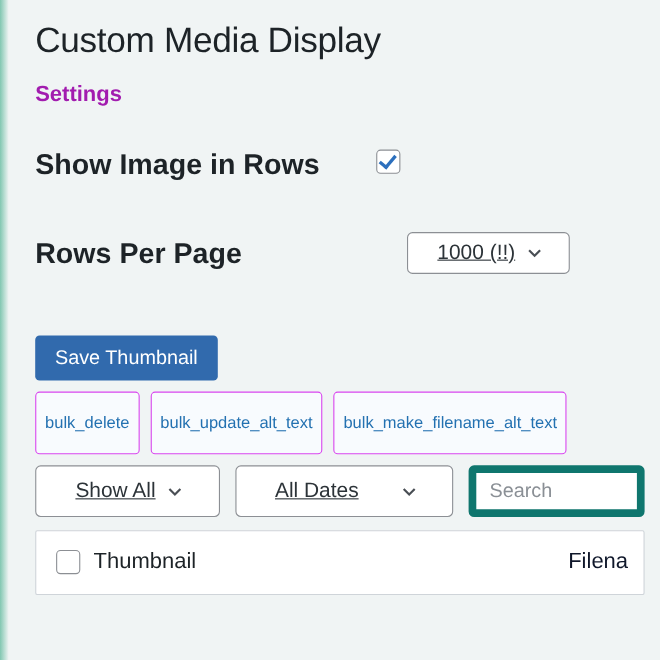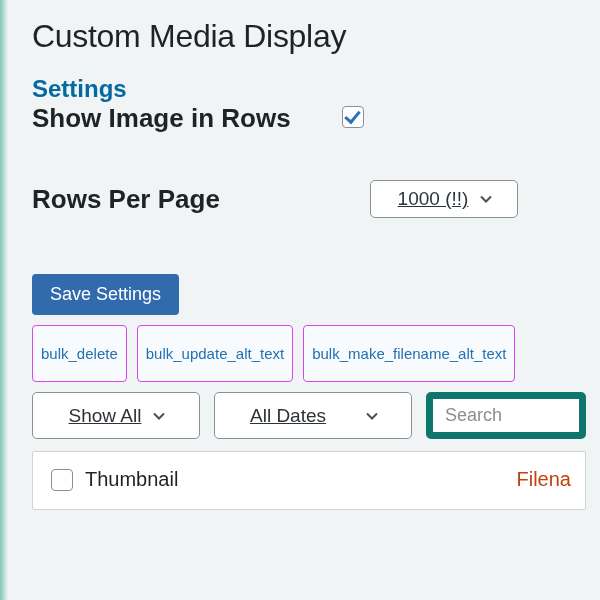--- a/index.html
+++ b/index.html
@@ -21,23 +21,24 @@
       padding: 18px 14px 0 32px;
     }
     h1.page-title {
       font-size: 32px;
       font-weight: 500;
       color: #1d2327;
       margin-bottom: 20px;
       letter-spacing: -0.3px;
     }
     h2.section-title {
-      font-size: 24px;
+      font-size: 20px;
       font-weight: 700;
-      color: #0369a1;
+      color: #a21caf;
+      margin-bottom: 36px;
     }
     .settings-table {
       width: 100%;
     }
     .settings-row {
       display: flex;
       align-items: center;
       margin-bottom: 46px;
     }
     .settings-label {
@@ -162,21 +163,21 @@
       background: #fff;
       cursor: pointer;
       flex: 0 0 auto;
     }
     .th-col {
       font-size: 20px;
       color: #2271b1;
       font-weight: 400;
     }
     .th-thumb { flex: 0 0 auto; margin-right: auto; color: #1d2327; padding-left: 2px;}
-    .th-filename { flex: 0 0 auto; color: #c2410c; }
+    .th-filename { flex: 0 0 auto; color: #0f172a; }
   </style>
 </head>
 <body>
 
 <div class="left-accent"></div>
 
 <div class="page">
 
   <h1 class="page-title">Custom Media Display</h1>
 
@@ -200,21 +201,21 @@
             <svg width="16" height="16" viewBox="0 0 16 16">
                 <path d="M3 5.5 L8 10.5 L13 5.5" fill="none" stroke="#4a4f55" stroke-width="2"></path>
               </svg>
           </span>
         </div>
       </div>
     </div>
 
   </div>
 
-  <button class="button-primary">Save Settings</button>
+  <button class="button-primary">Save Thumbnail</button>
 
   <div class="tag-row">
     <button class="tag-btn">bulk_delete</button>
     <button class="tag-btn">bulk_update_alt_text</button>
     <button class="tag-btn">bulk_make_filename_alt_text</button>
   </div>
 
   <div class="filter-row">
     <div class="wp-select">
       <span>Show All</span>

